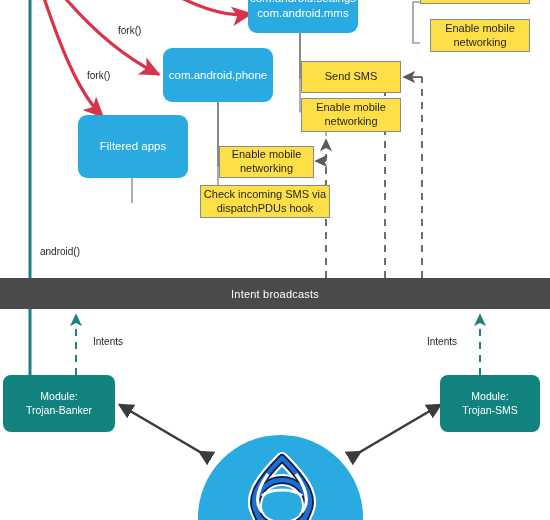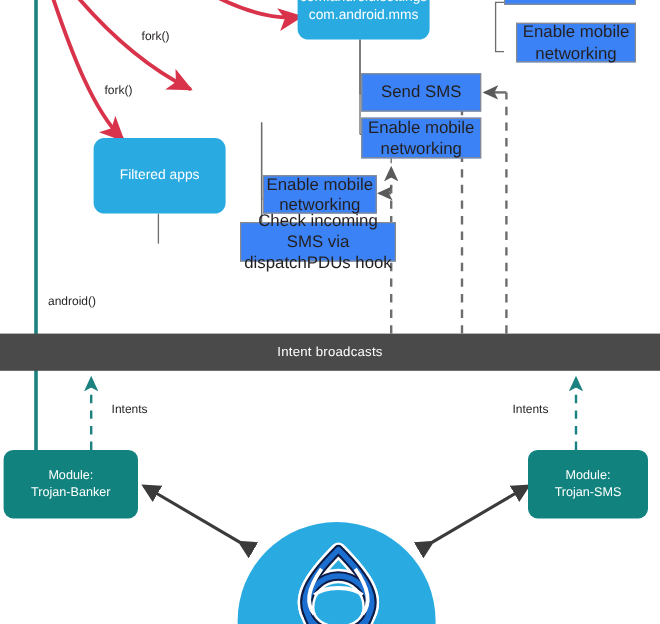--- a/index.html
+++ b/index.html
@@ -7,21 +7,21 @@
        font-family:"Liberation Sans","DejaVu Sans",sans-serif;}
   #stage{position:relative;width:550px;height:520px;background:#ffffff;}
 
   svg.layer{position:absolute;left:0;top:0;width:550px;height:520px;overflow:visible;}
 
   .node{position:absolute;box-sizing:border-box;display:flex;align-items:center;
         justify-content:center;text-align:center;line-height:1.25;}
 
   .blue-node{background:#29ABE2;color:#ffffff;border-radius:9px;font-size:11.5px;}
   .teal-node{background:#11827E;color:#ffffff;border-radius:8px;font-size:10.5px;}
-  .white-node{background:#3b82f6;color:#231f20;border:1px solid #8a8a8a;font-size:14px;}
+  .white-node{background:#fde047;color:#231f20;border:1px solid #8a8a8a;font-size:11px;}
 
   .bar{position:absolute;background:#4a4a4a;color:#ffffff;display:flex;
        align-items:center;justify-content:center;font-size:11px;letter-spacing:.2px;}
 
   .lbl{position:absolute;color:#231f20;font-size:10px;white-space:nowrap;}
 
   .circle{position:absolute;border-radius:50%;background:#29ABE2;}
   .logo{position:absolute;}
 </style>
 </head>
@@ -96,20 +96,23 @@
     </g>
   </svg>
 
   <div class="node blue-node" style="left:248px;top:-22px;width:110px;height:55px;">
     <div>
       <div>com.android.settings</div>
       <div>com.android.mms</div>
     </div>
   </div>
 
+  <div class="node blue-node" style="left:163px;top:48px;width:110px;height:54px;">
+    <span>com.android.phone</span>
+  </div>
 
   <div class="node blue-node" style="left:78px;top:115px;width:110px;height:63px;">
     <span>Filtered apps</span>
   </div>
 
   <div class="node white-node" style="left:420px;top:-18px;width:110px;height:22px;">
     
   </div>
 
   <div class="node white-node" style="left:430px;top:19px;width:100px;height:33px;">

